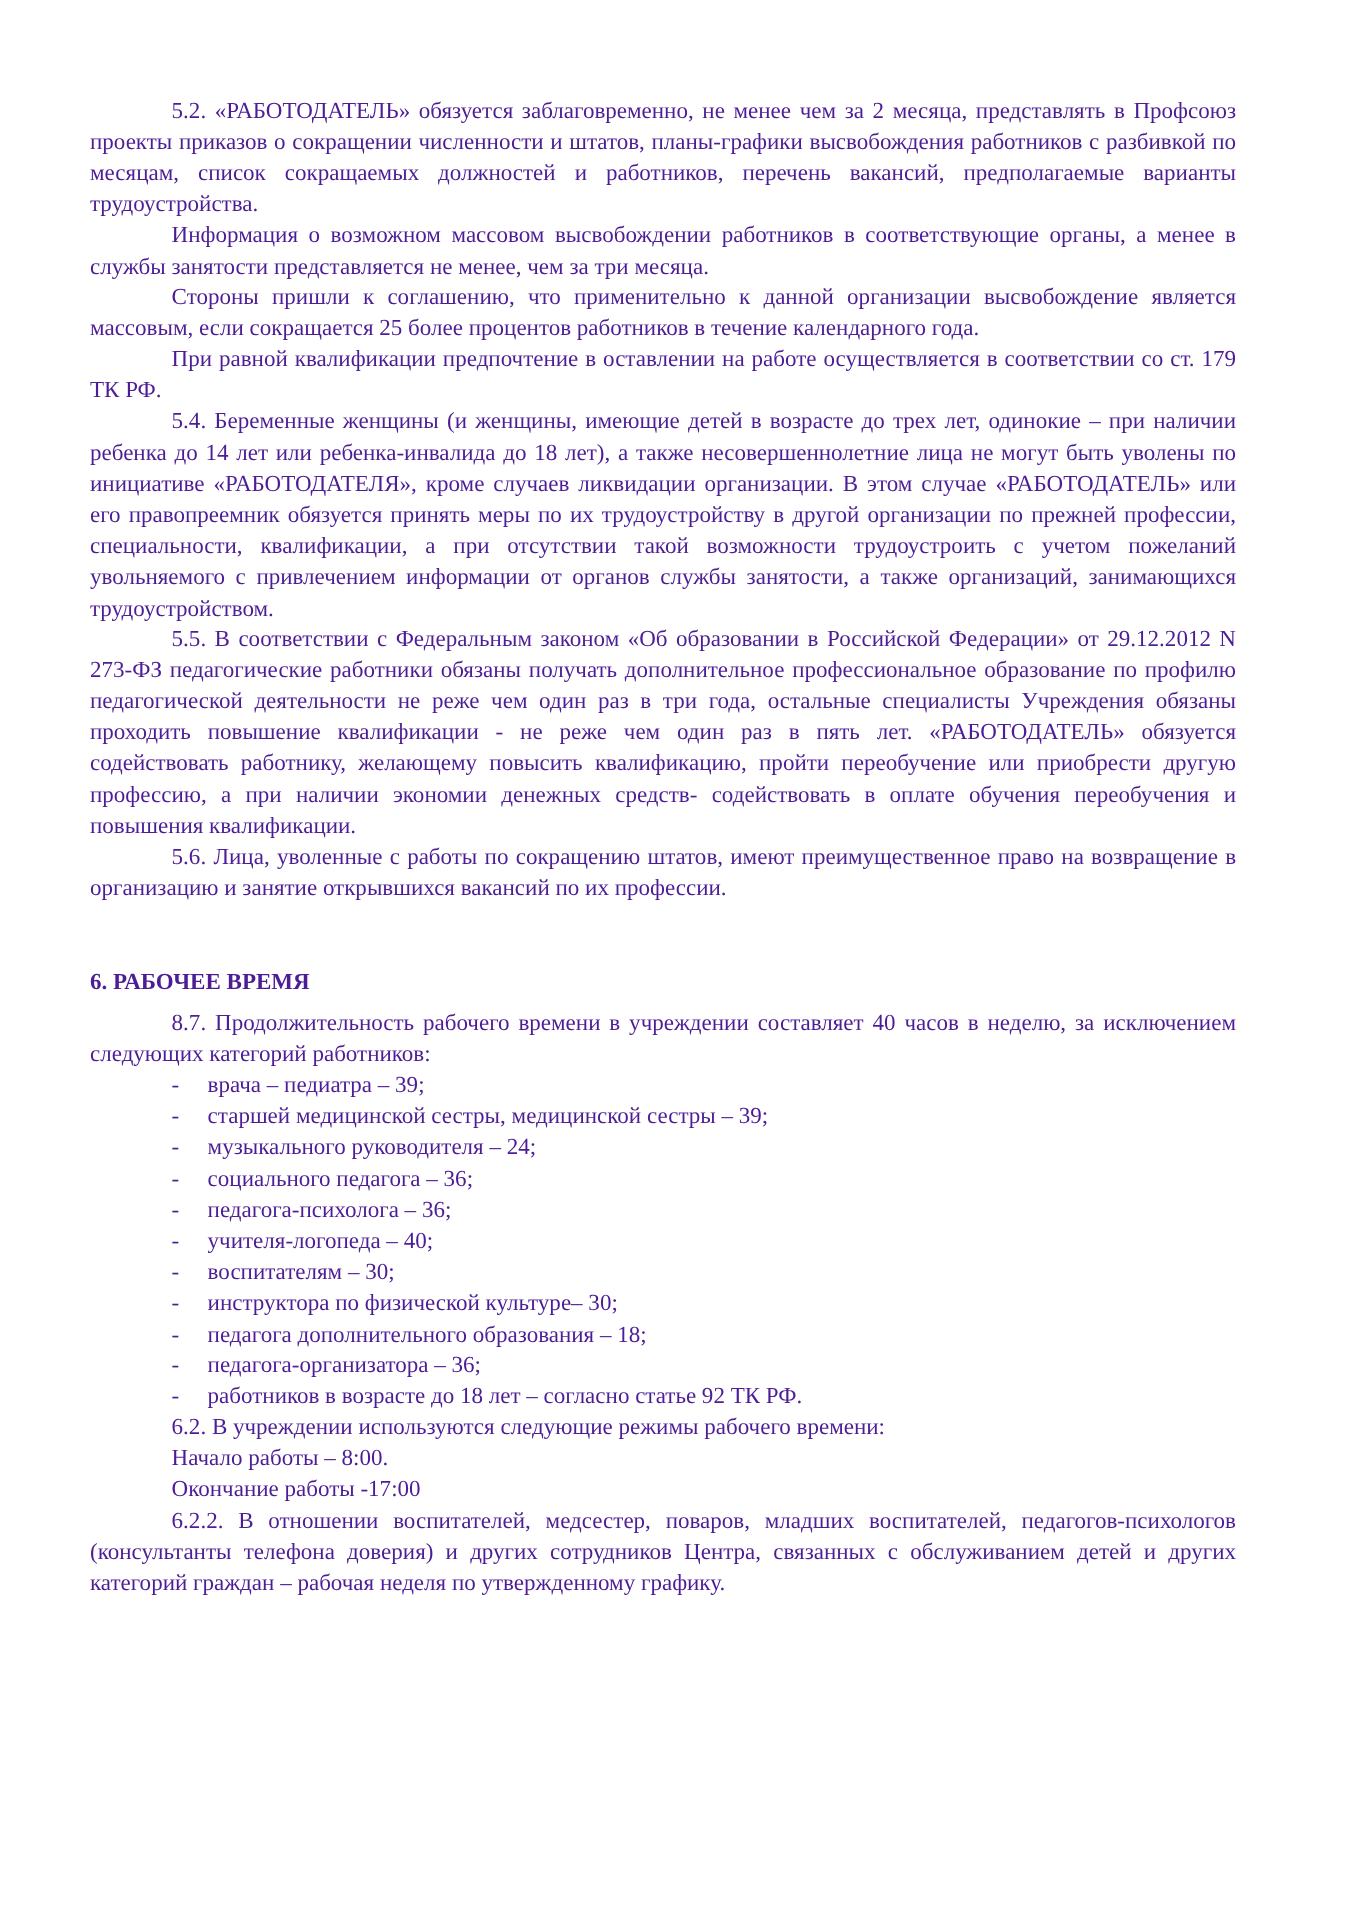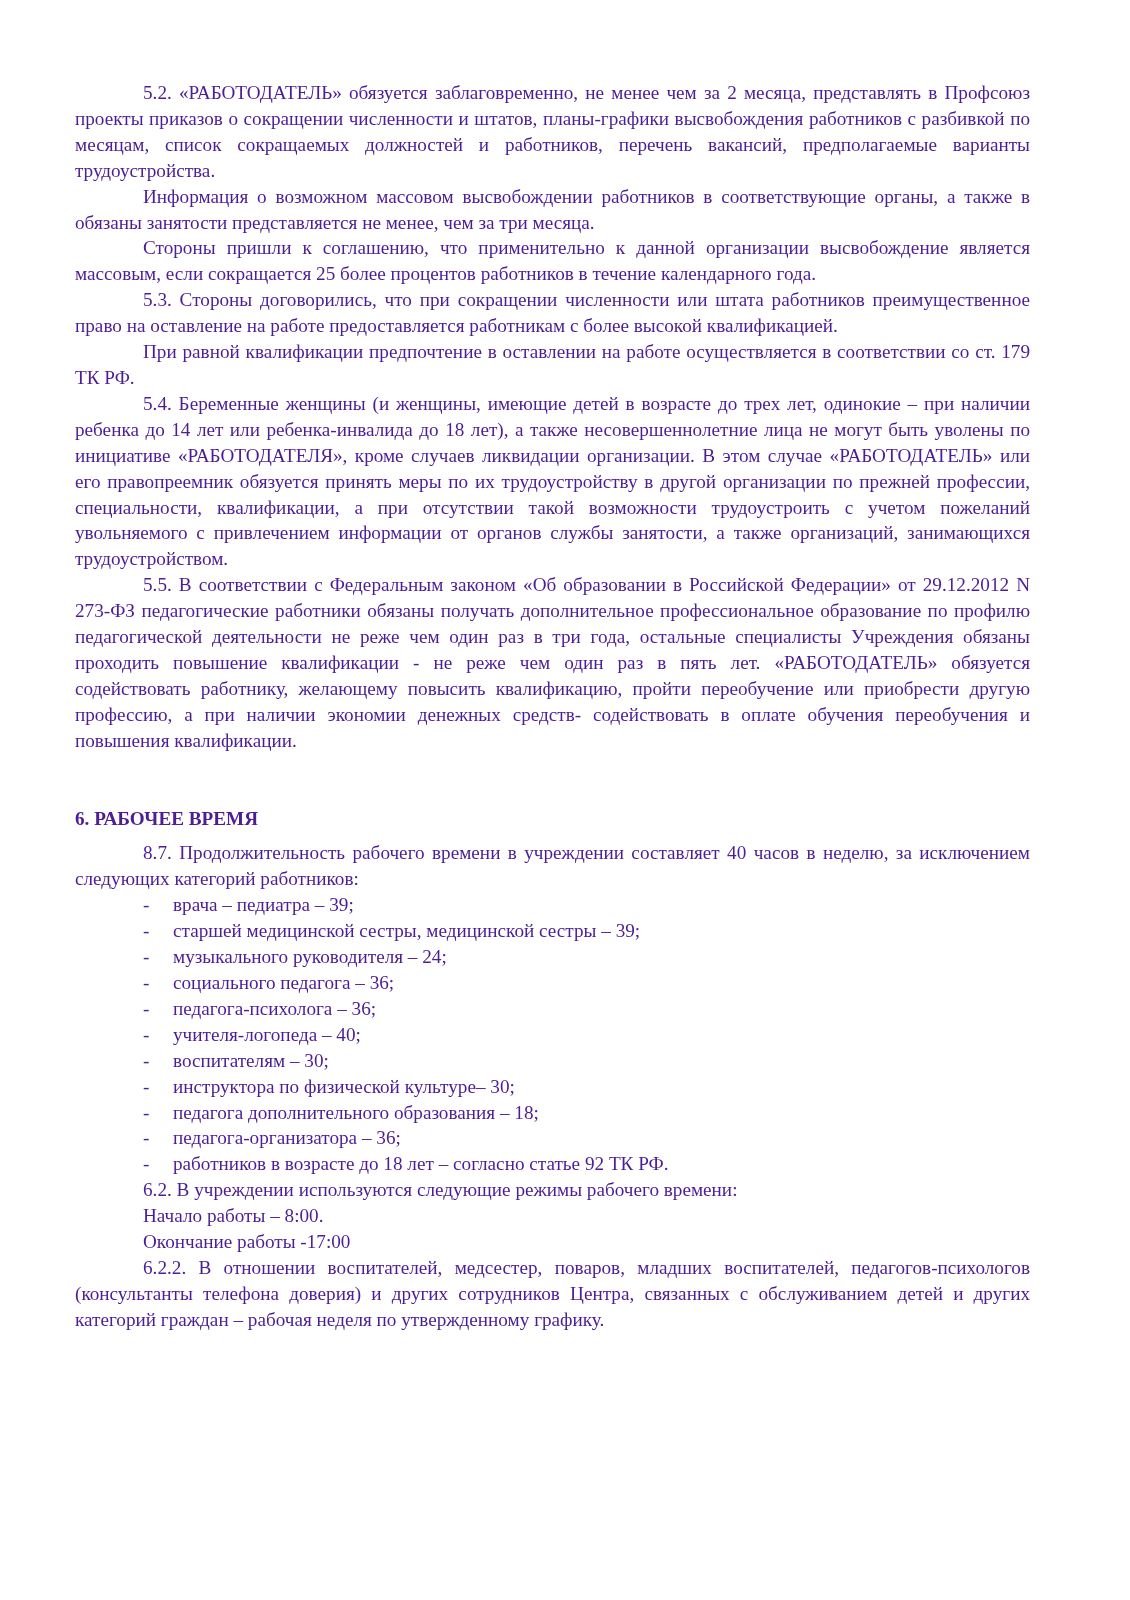--- a/index.html
+++ b/index.html
@@ -24,26 +24,26 @@
   }
   ul.dash { list-style: none; margin: 0; padding: 0; }
   ul.dash li { position: relative; padding-left: 98px; }
   ul.dash li .dash-mark { position: absolute; left: 68px; }
 </style>
 </head>
 <body>
 
 <div class="page">
   <p class="ind">5.2. «РАБОТОДАТЕЛЬ» обязуется заблаговременно, не менее чем за 2 месяца, представлять в Профсоюз проекты приказов о сокращении численности и штатов, планы-графики высвобождения работников с разбивкой по месяцам, список сокращаемых должностей и работников, перечень вакансий, предполагаемые варианты трудоустройства.</p>
-  <p class="ind">Информация о возможном массовом высвобождении работников в соответствующие органы, а также в обязаны занятости представляется не менее, чем за три месяца.</p>
+  <p class="ind">Информация о возможном массовом высвобождении работников в соответствующие органы, а менее в службы занятости представляется не менее, чем за три месяца.</p>
   <p class="ind">Стороны пришли к соглашению, что применительно к данной организации высвобождение является массовым, если сокращается 25 более процентов работников в течение календарного года.</p>
-  <p class="ind">5.3. Стороны договорились, что при сокращении численности или штата работников преимущественное право на оставление на работе предоставляется работникам с более высокой квалификацией.</p>
   <p class="ind">При равной квалификации предпочтение в оставлении на работе осуществляется в соответствии со ст. 179 ТК РФ.</p>
   <p class="ind">5.4. Беременные женщины (и женщины, имеющие детей в возрасте до трех лет, одинокие – при наличии ребенка до 14 лет или ребенка-инвалида до 18 лет), а также несовершеннолетние лица не могут быть уволены по инициативе «РАБОТОДАТЕЛЯ», кроме случаев ликвидации организации. В этом случае «РАБОТОДАТЕЛЬ» или его правопреемник обязуется принять меры по их трудоустройству в другой организации по прежней профессии, специальности, квалификации, а при отсутствии такой возможности трудоустроить с учетом пожеланий увольняемого с привлечением информации от органов службы занятости, а также организаций, занимающихся трудоустройством.</p>
   <p class="ind">5.5. В соответствии с Федеральным законом «Об образовании в Российской Федерации» от 29.12.2012 N 273-ФЗ педагогические работники обязаны получать дополнительное профессиональное образование по профилю педагогической деятельности не реже чем один раз в три года, остальные специалисты Учреждения обязаны проходить повышение квалификации - не реже чем один раз в пять лет. «РАБОТОДАТЕЛЬ» обязуется содействовать работнику, желающему повысить квалификацию, пройти переобучение или приобрести другую профессию, а при наличии экономии денежных средств- содействовать в оплате обучения переобучения и повышения квалификации.</p>
+  <p class="ind">5.6. Лица, уволенные с работы по сокращению штатов, имеют преимущественное право на возвращение в организацию и занятие открывшихся вакансий по их профессии.</p>
 
   <p class="heading">6. РАБОЧЕЕ ВРЕМЯ</p>
 
   <p class="ind">8.7. Продолжительность рабочего времени в учреждении составляет 40 часов в неделю, за исключением следующих категорий работников:</p>
   <ul class="dash">
     <li><span class="dash-mark">-</span><span>врача – педиатра – 39;</span></li>
     <li><span class="dash-mark">-</span><span>старшей медицинской сестры, медицинской сестры – 39;</span></li>
     <li><span class="dash-mark">-</span><span>музыкального  руководителя – 24;</span></li>
     <li><span class="dash-mark">-</span><span>социального педагога – 36;</span></li>
     <li><span class="dash-mark">-</span><span>педагога-психолога – 36;</span></li>

